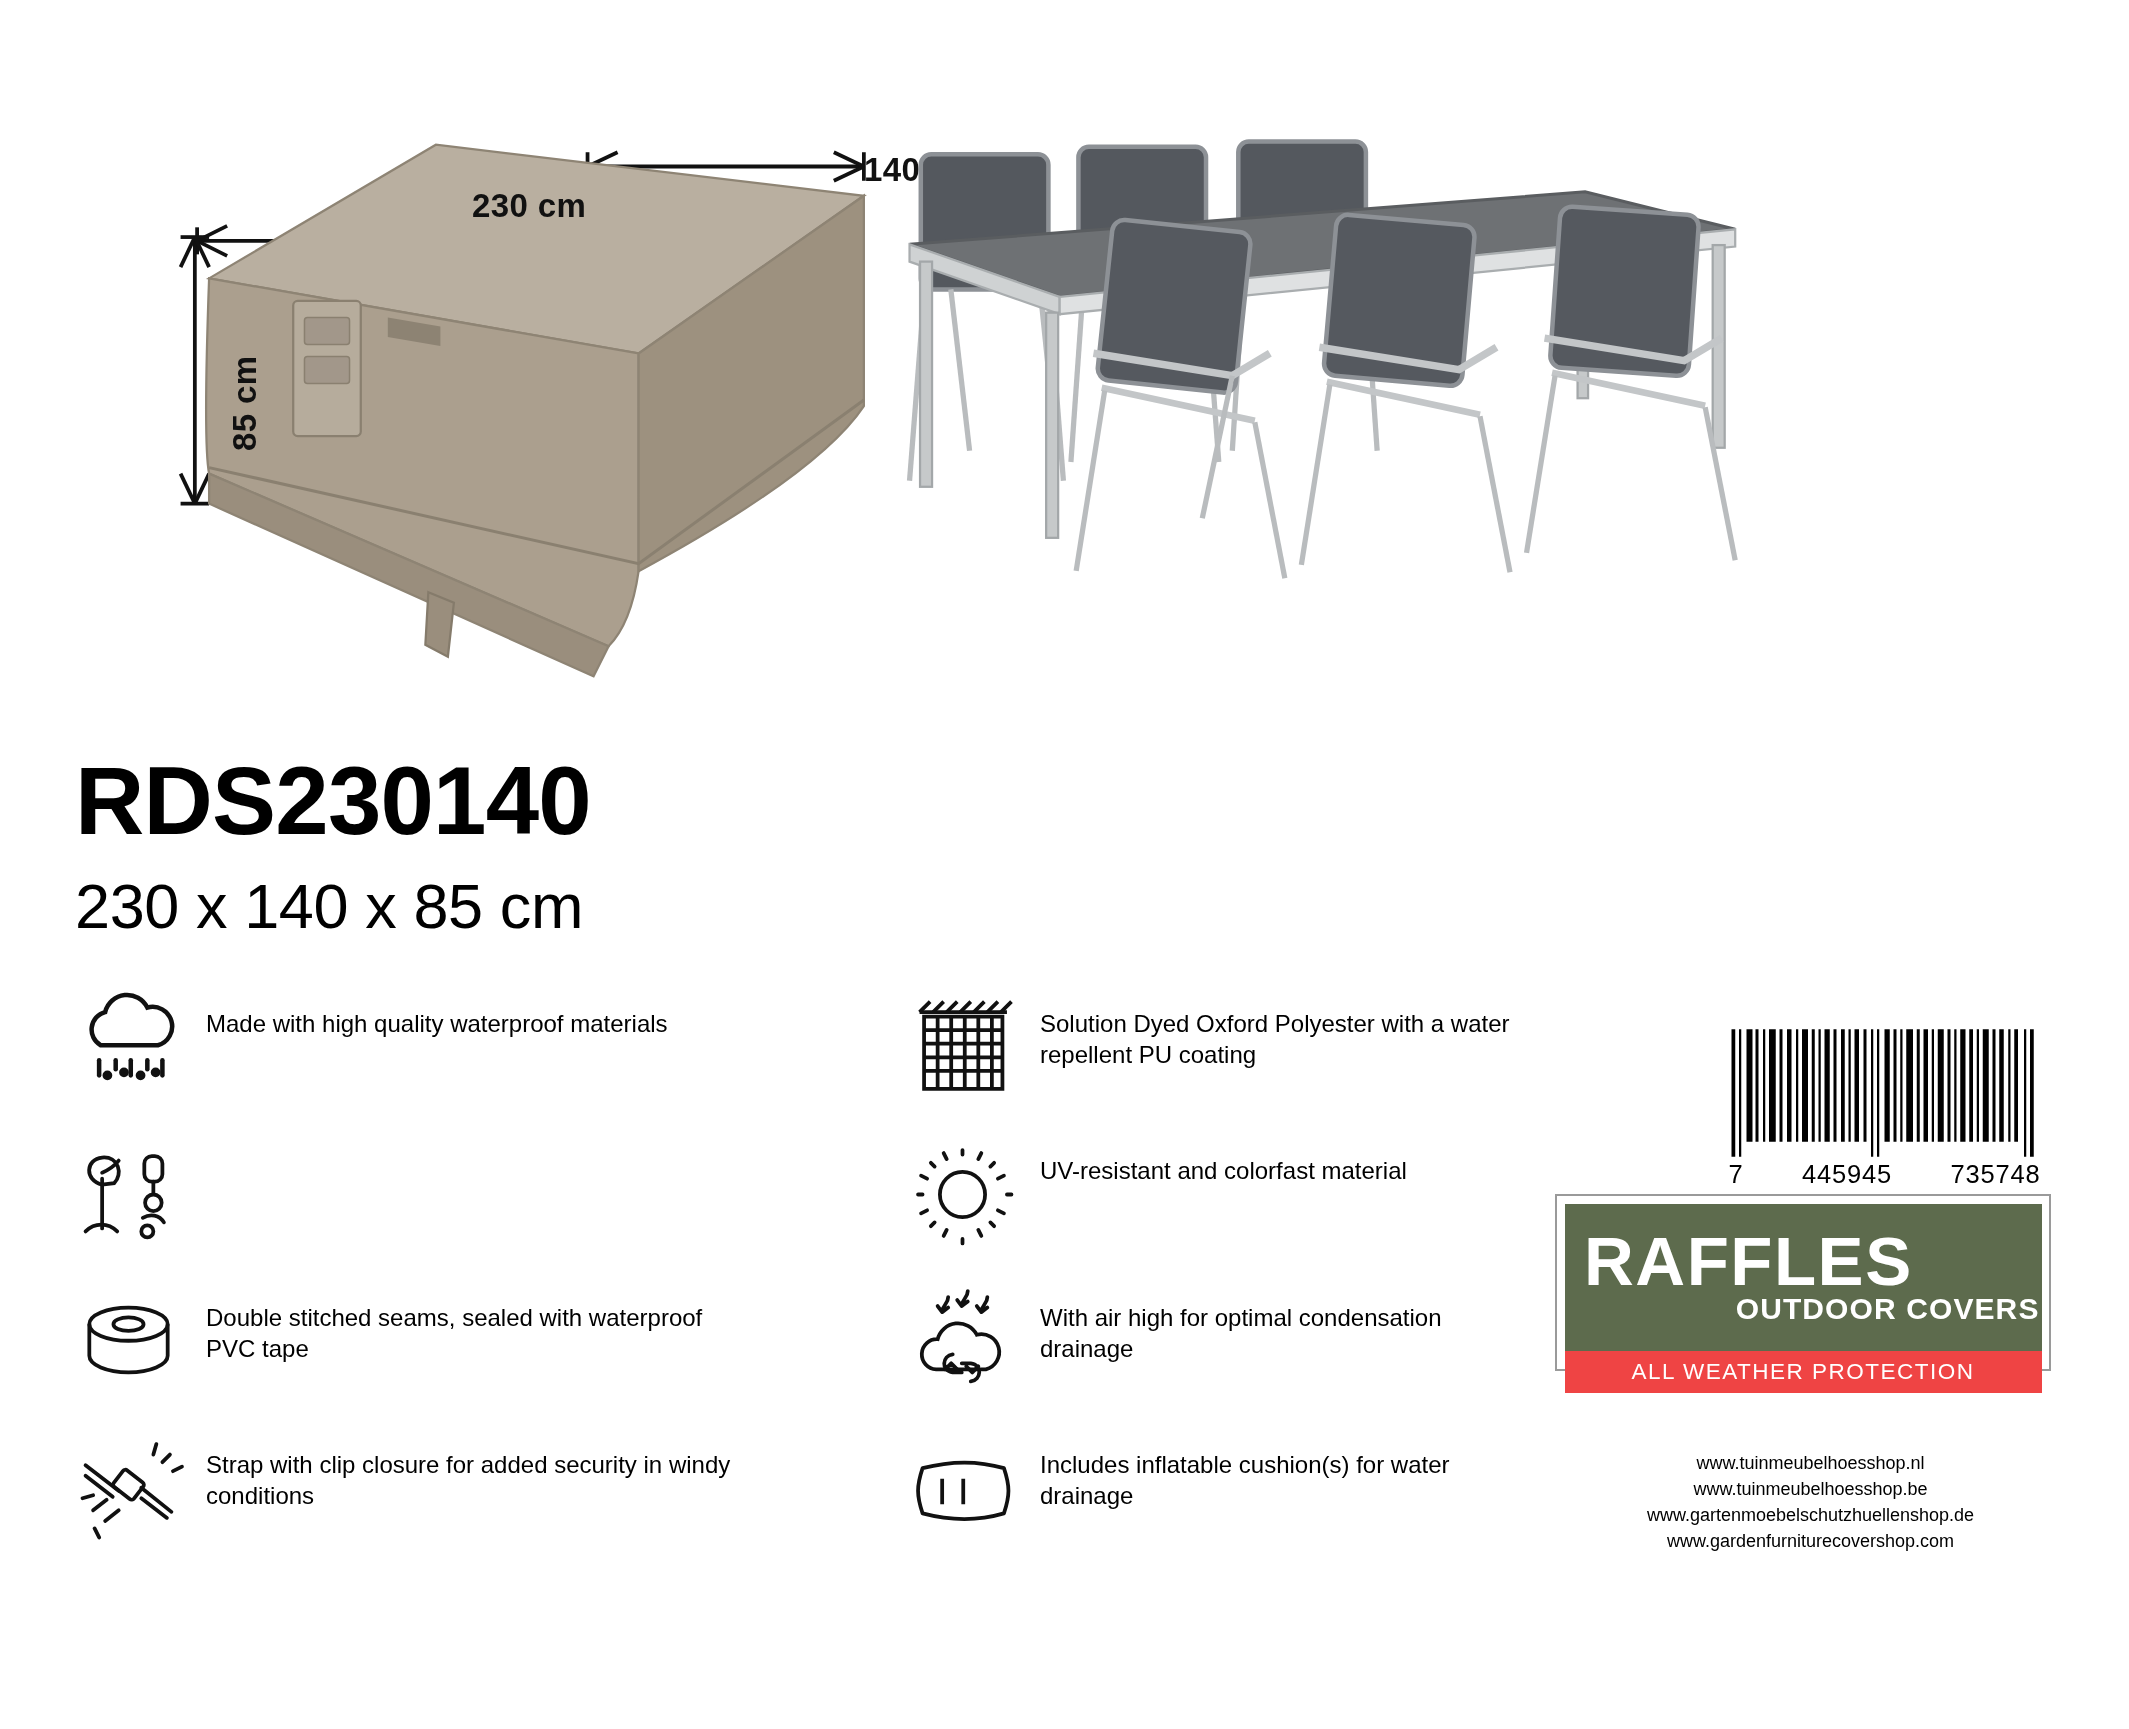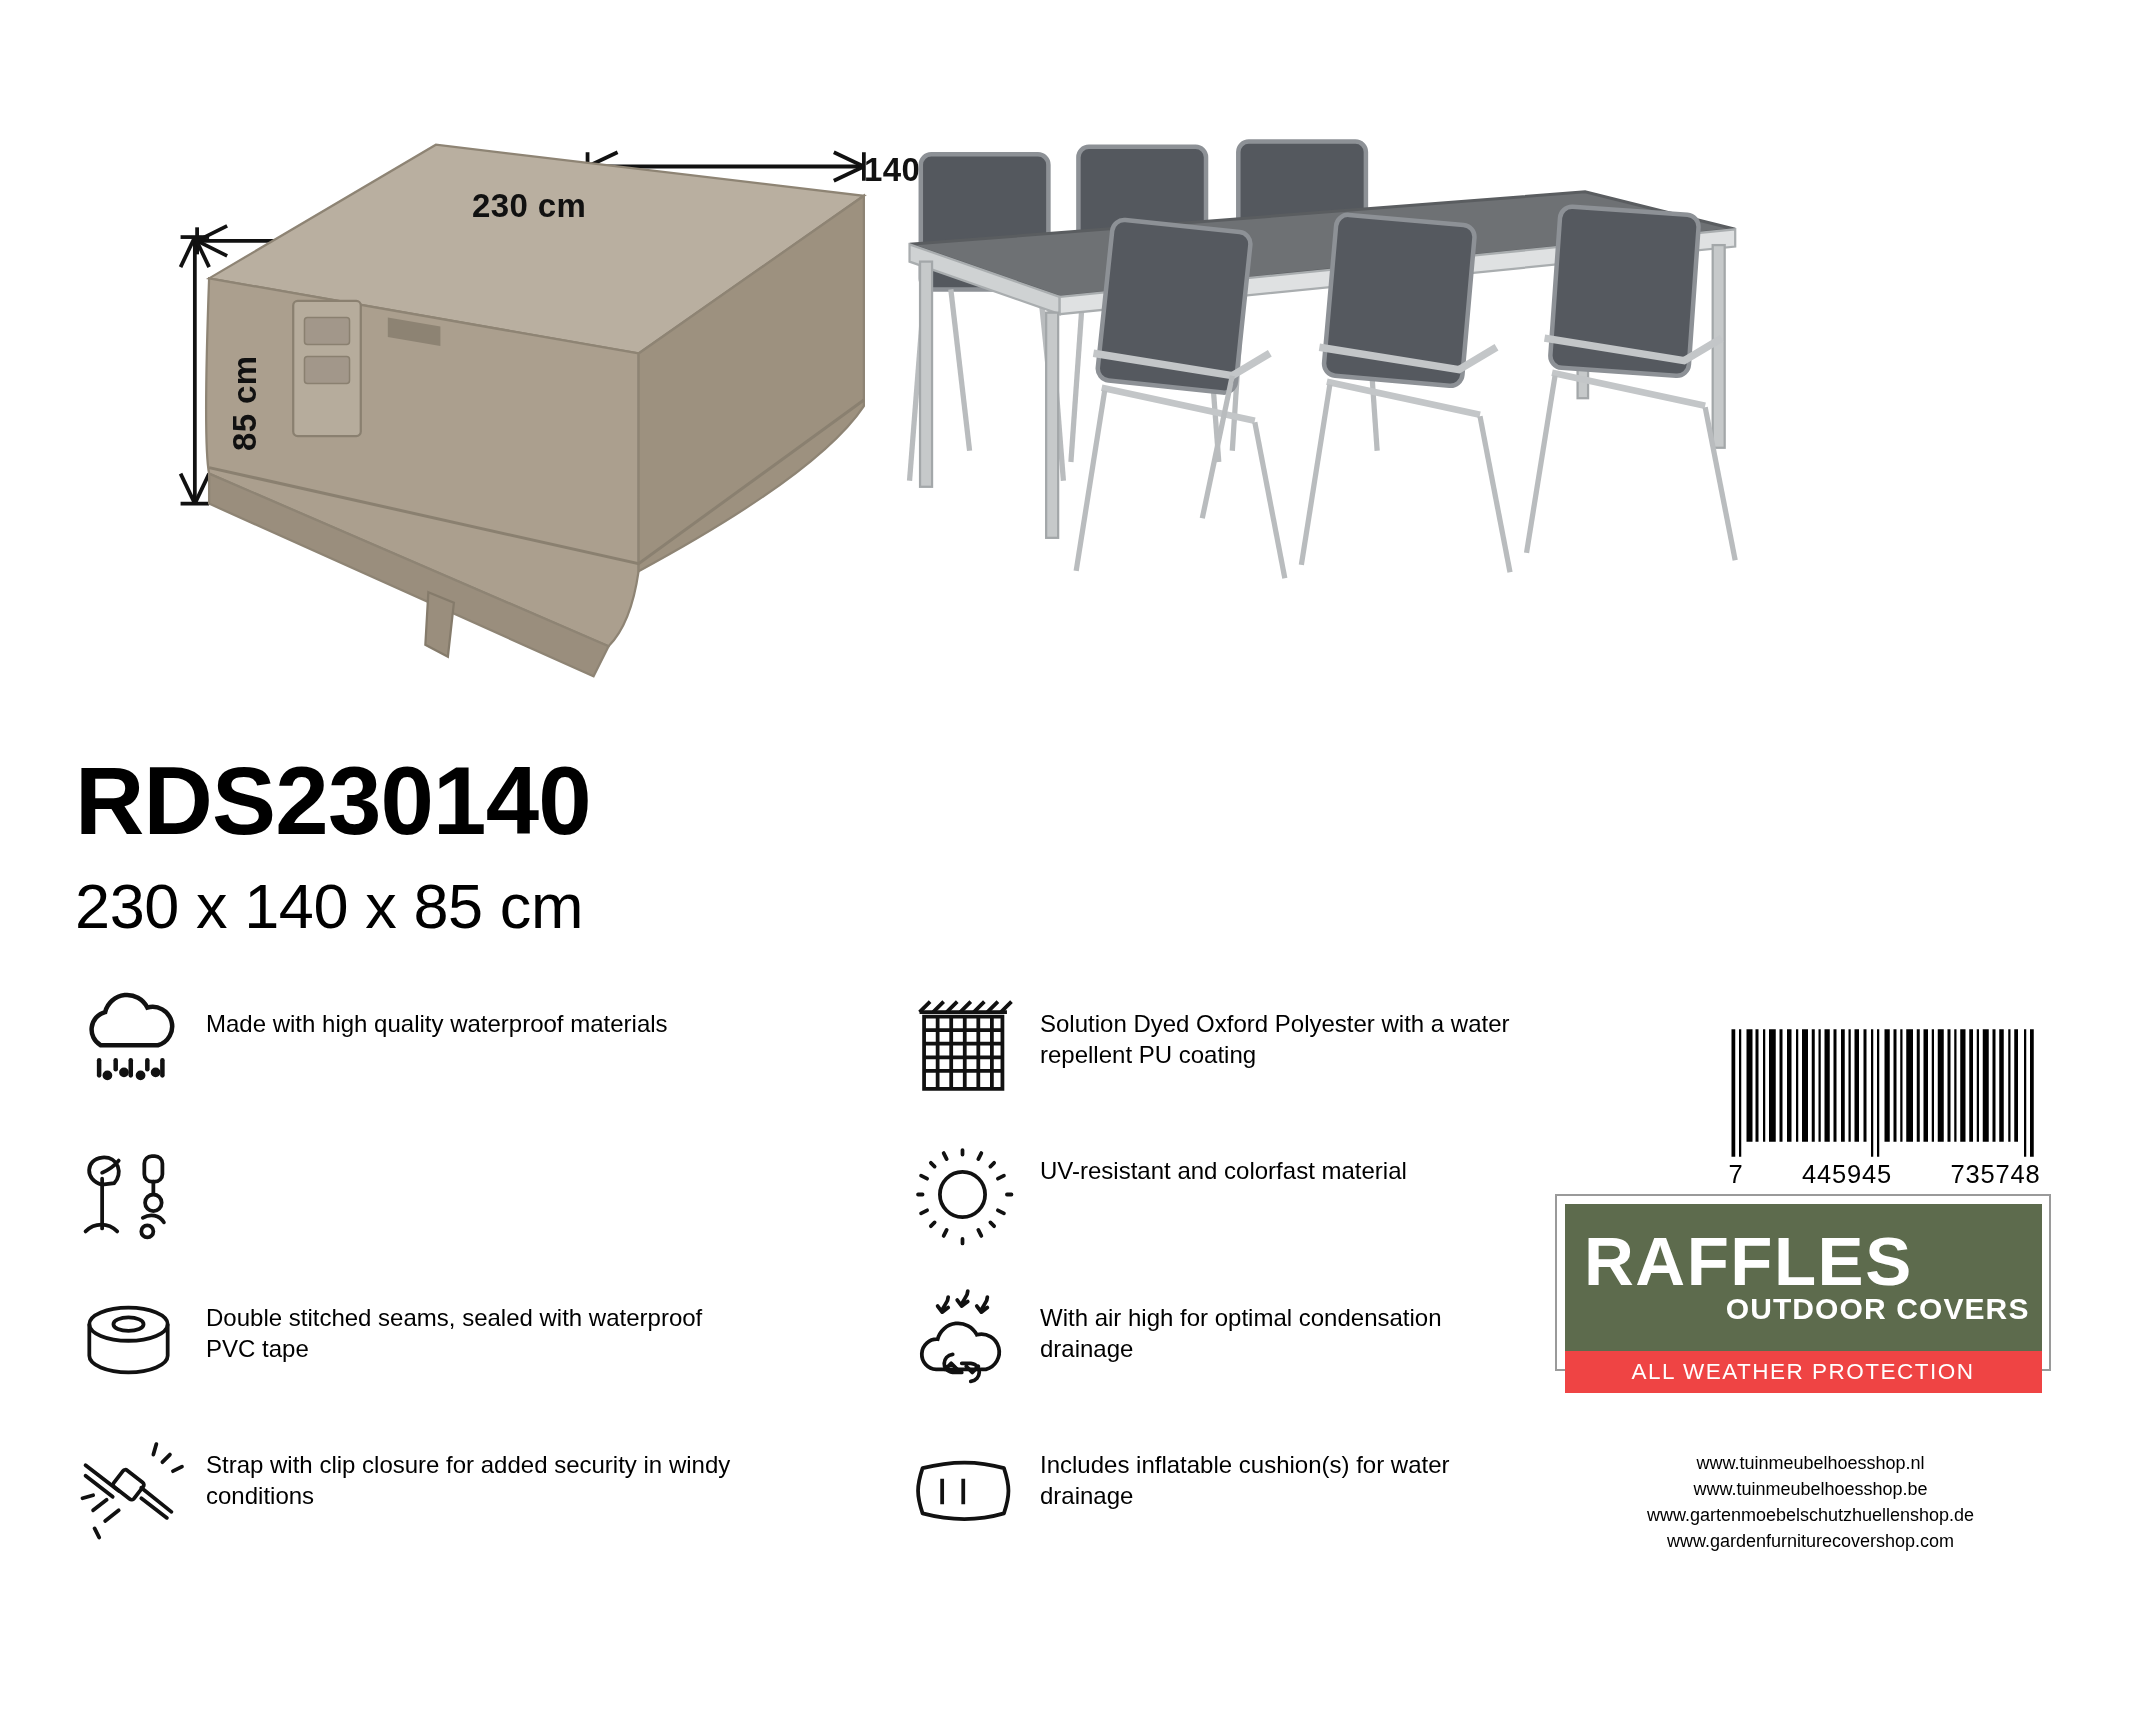--- a/index.html
+++ b/index.html
@@ -146,21 +146,21 @@
     font-weight: bold;
     letter-spacing: 1.5px;
     line-height: 0.98;
   }
   .logo-sub {
     color: #ffffff;
     font-size: 30px;
     font-weight: bold;
     letter-spacing: 1.1px;
     text-align: right;
-    padding-right: 12px;
+    padding-right: 2px;
     margin-top: -3px;
   }
   .logo-black {
     background: #ef4444;
     color: #ffffff;
     width: 100%; height: 42px;
     display: flex;
     align-items: center;
     justify-content: center;
     font-size: 22.5px;

